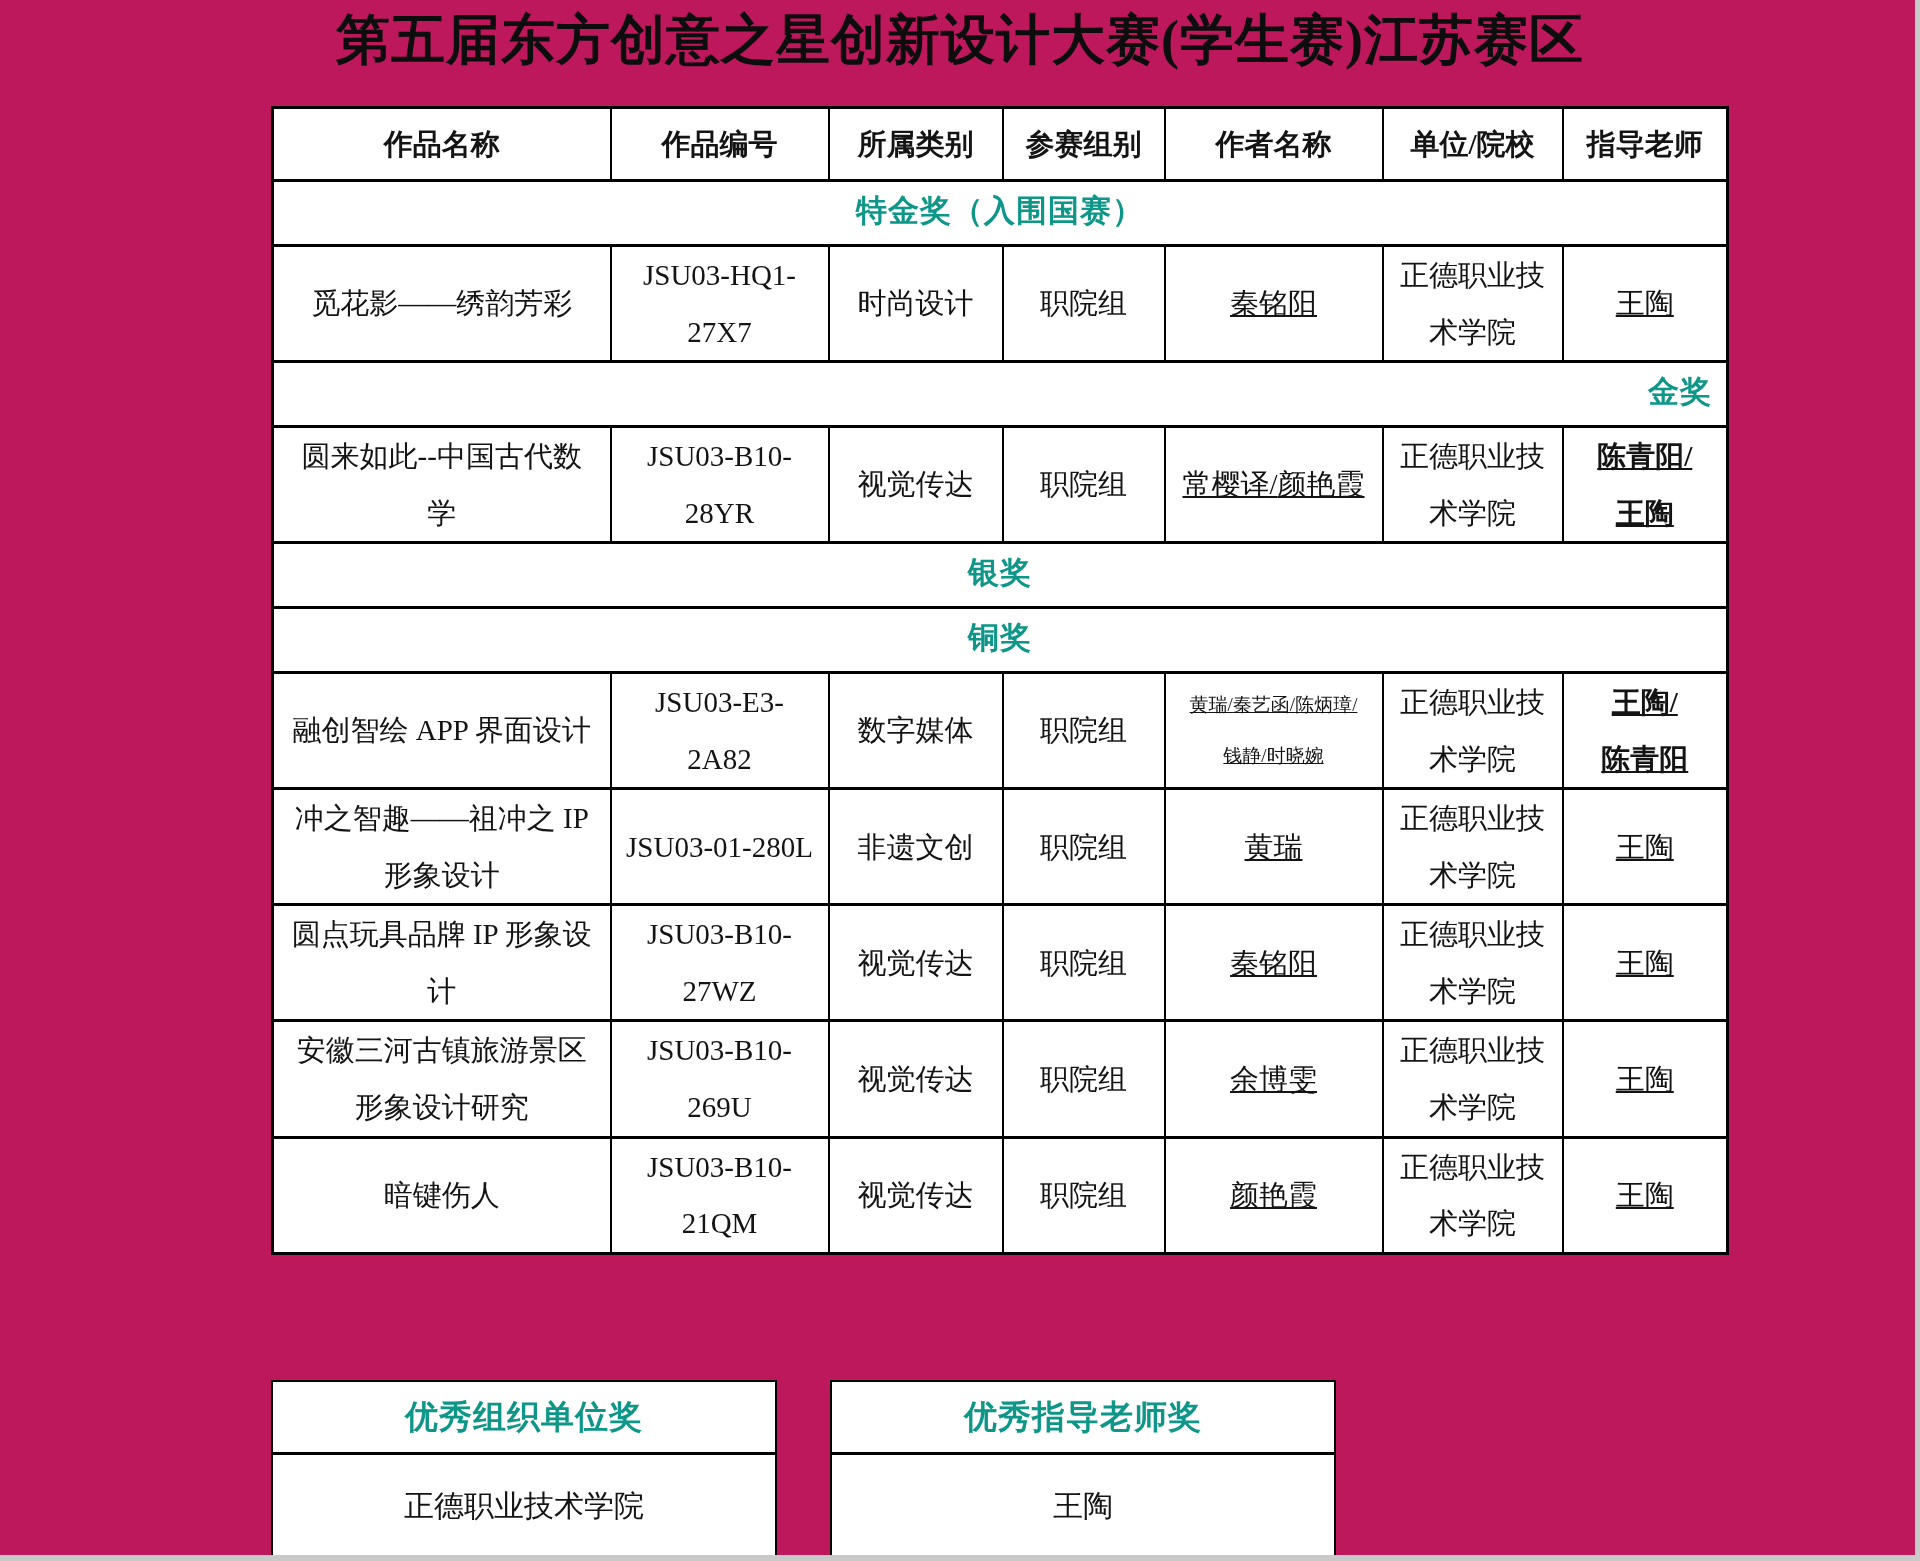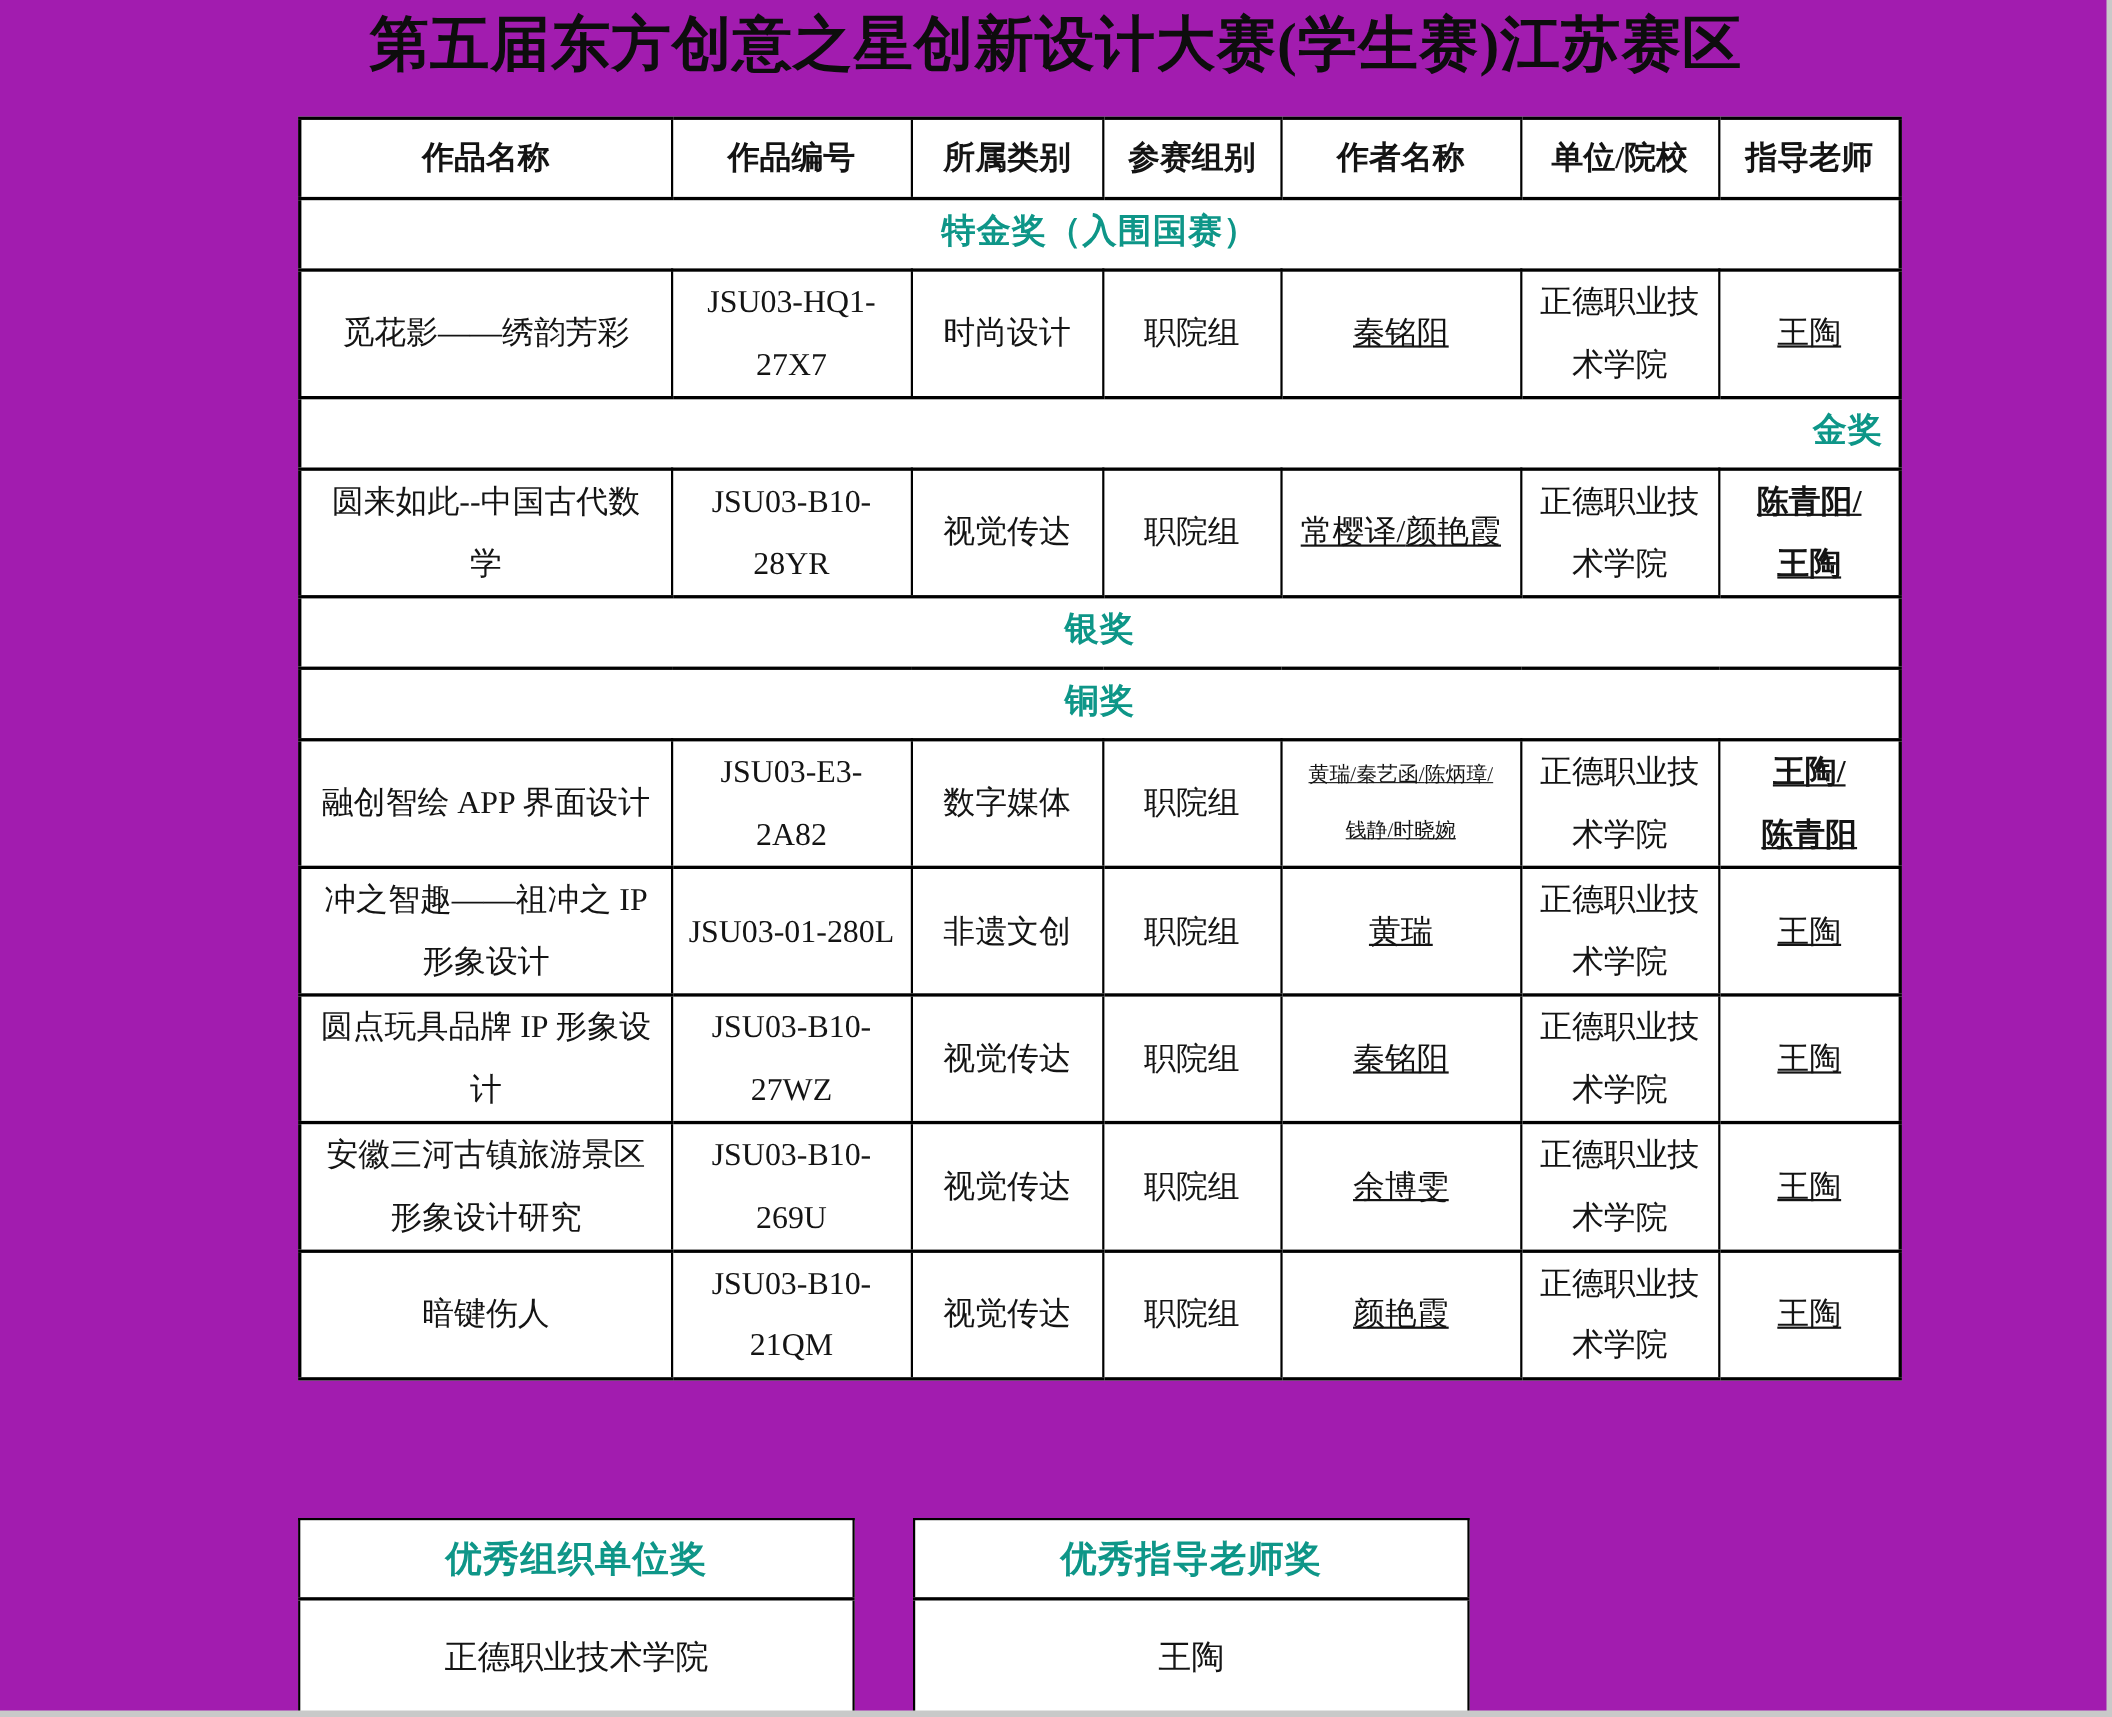--- a/index.html
+++ b/index.html
@@ -1,19 +1,19 @@
 <!DOCTYPE html>
 <html><head>
 <meta charset="utf-8">
 <style>
   html,body{margin:0;padding:0;background:#ffffff;}
   .page{
     position:relative;
     width:1920px;height:1561px;
-    background:#a21caf;
+    background:#be185d;
     font-family:"Liberation Serif", serif;
     color:#141414;
     overflow:hidden;
   }
   .page-title{
     position:absolute;top:4px;left:0;width:100%;
     margin:0;text-align:center;
     font-size:54px;font-weight:bold;letter-spacing:1px;
     color:#0d0d0d;
     font-family:"Liberation Serif", serif;

